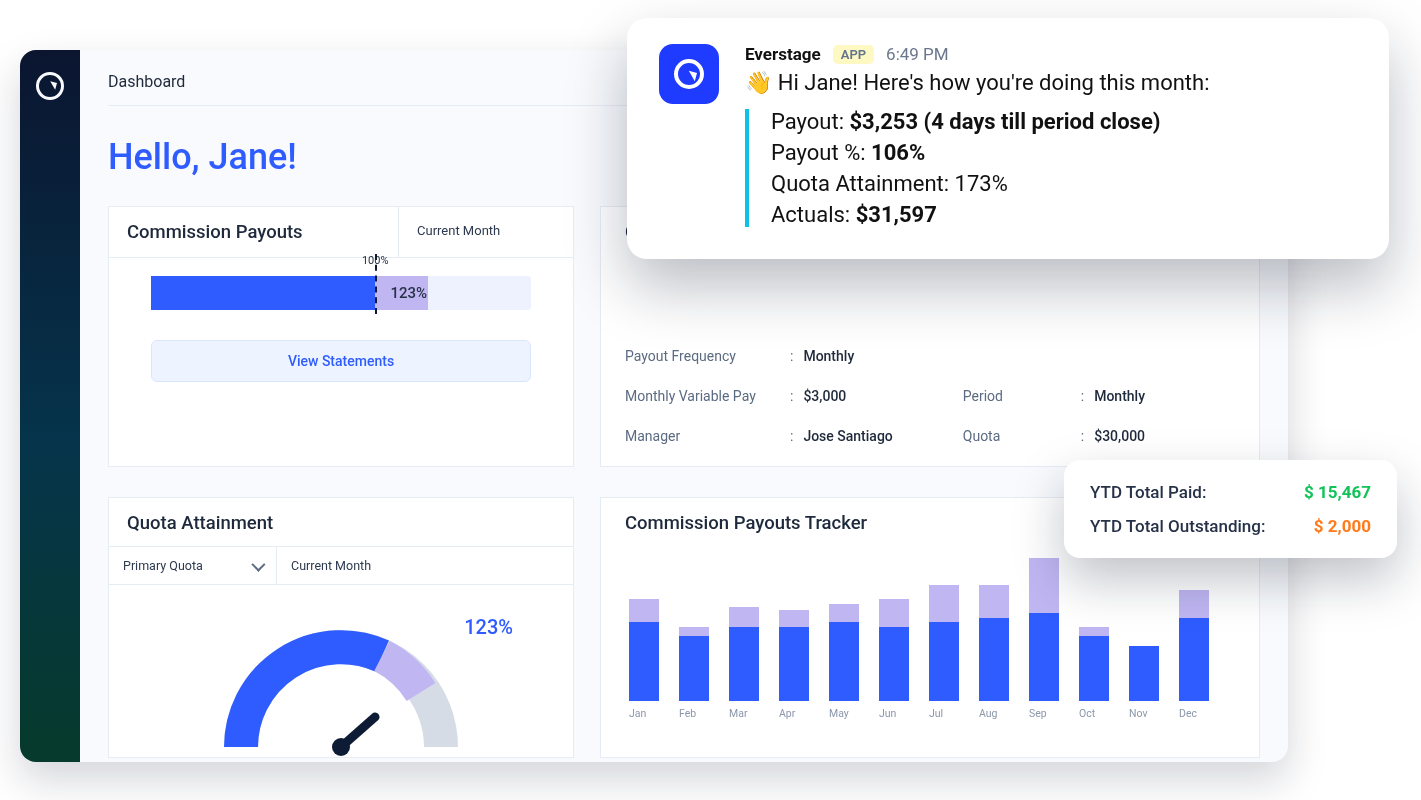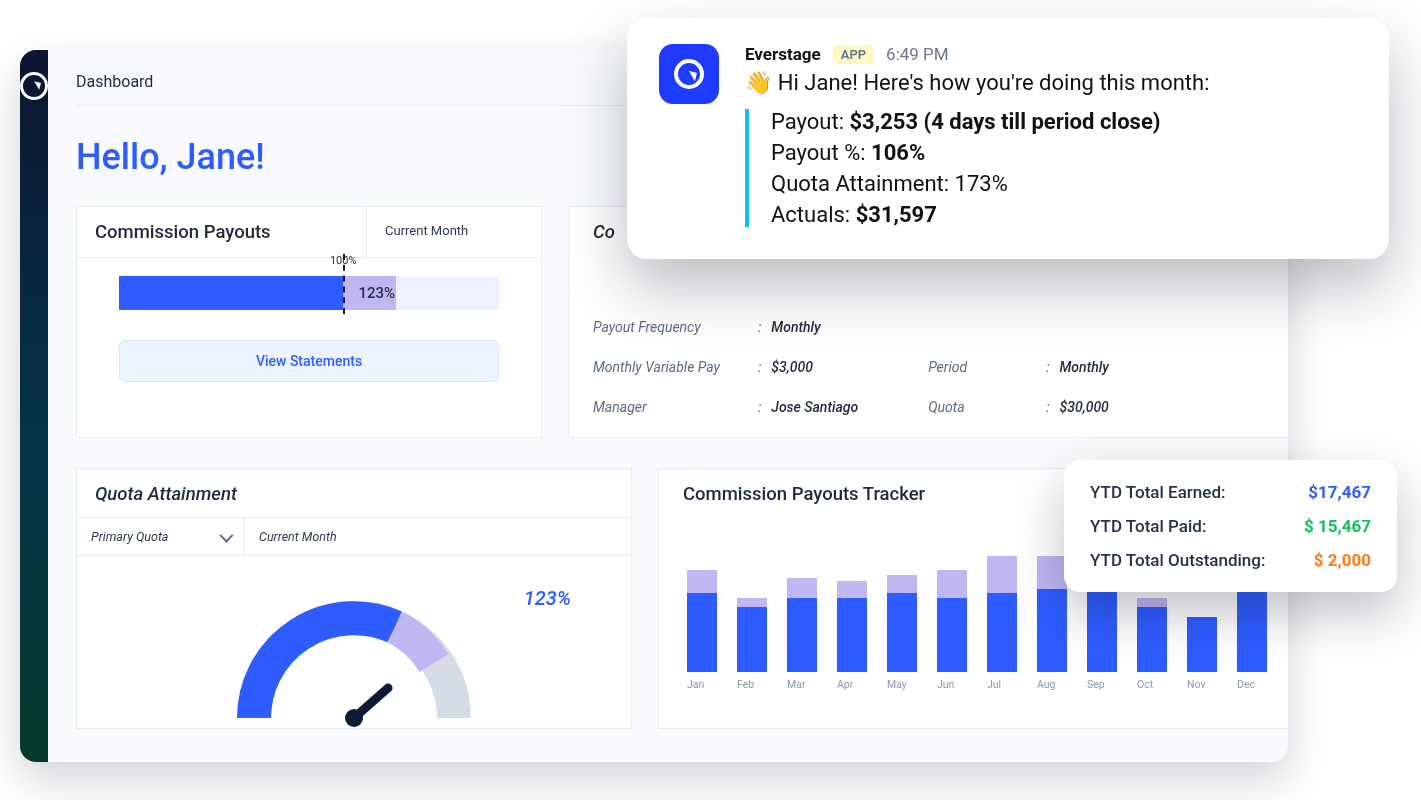--- a/index.html
+++ b/index.html
@@ -132,34 +132,33 @@
     font-size:14px; font-weight:500;
     padding:12px 0; border-radius:6px;
     text-align:center; cursor:pointer;
   }
 
   
   .details-card {
     flex: 1;
     padding: 14px 24px 22px 24px;
     display: flex;
-    gap: 48px;
-    font-style: italic;
+    gap: 77px;
   }
   .details-title-row { width:100%; font-size:18.5px; font-weight:500; color:#1e293b; margin-bottom:28px;}
   .dl { display:flex; flex-direction:column; gap:24px; font-size:14px;}
   .dl-row { display:flex;   align-items:center;}
   .dl-label { width:165px; color:#5b6b82;}
   .dl-colon { color:#5b6b82; margin-right:10px;}
   .dl-val { color:#1e293b; font-weight:500;}
 
   
   .cards-row2 { display:flex; gap:26px; margin-top:30px;}
 
-  .quota-card{ width:556px;font-style:italic;}
+  .quota-card{ width:466px;}
   .qc-title{ font-size:18.5px; font-weight:500; padding:14px 18px 12px; color:#1e293b;}
   .qc-controls{ display:flex; border-top:1px solid #e6ecf3; border-bottom:1px solid #e6ecf3;}
   .qc-select{
     flex:0 0 168px; border-right:1px solid #e6ecf3;
     padding:11px 14px; font-size:12.5px; color:#2e3a4f;
     display:flex; align-items:center; justify-content:space-between;
     cursor:pointer;
   }
   .qc-period{ flex:1; padding:11px 14px; font-size:12.5px; color:#2e3a4f;}
   .chev{ width:10px; height:10px; border-right:2px solid #5b6b82; border-bottom:2px solid #5b6b82; transform:rotate(45deg) translateY(-2px);}
@@ -413,24 +412,20 @@
       <div><span>Payout: </span><b>$3,253 (4 days till period close)</b></div>
       <div><span>Payout %:  </span><b>106%</b></div>
       <div><span>Quota Attainment: </span><span>173%</span></div>
       <div><span>Actuals: </span><b>$31,597</b></div>
     </div>
   </div>
 </div>
 
 <div class="ytd">
   <div class="ytd-row">
-    <span class="ytd-label">YTD Total Earned:</span>
-    <span class="ytd-val c-blue">$17,467</span>
-  </div>
-  <div class="ytd-row">
     <span class="ytd-label">YTD Total Paid:</span>
     <span class="ytd-val c-green">$ 15,467</span>
   </div>
   <div class="ytd-row">
     <span class="ytd-label">YTD Total Outstanding:</span>
     <span class="ytd-val c-orange">$ 2,000</span>
   </div>
 </div>
 
 </body></html>

